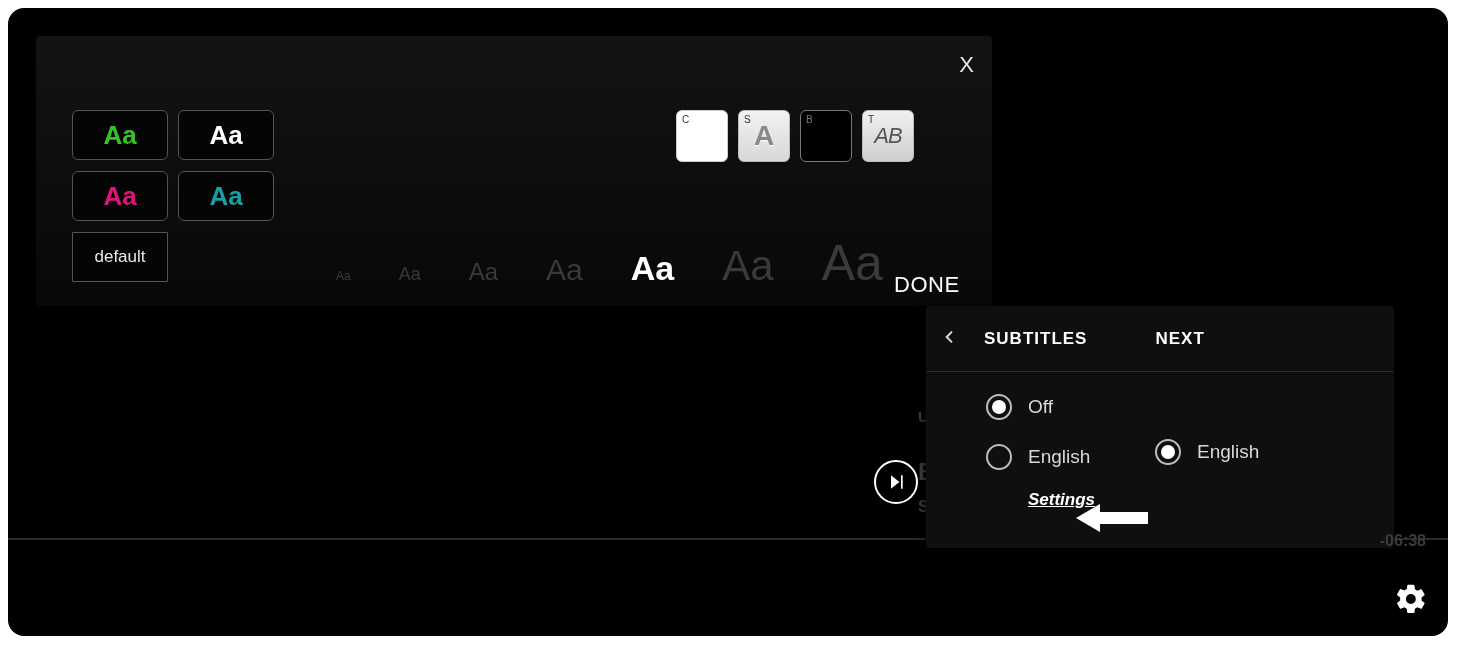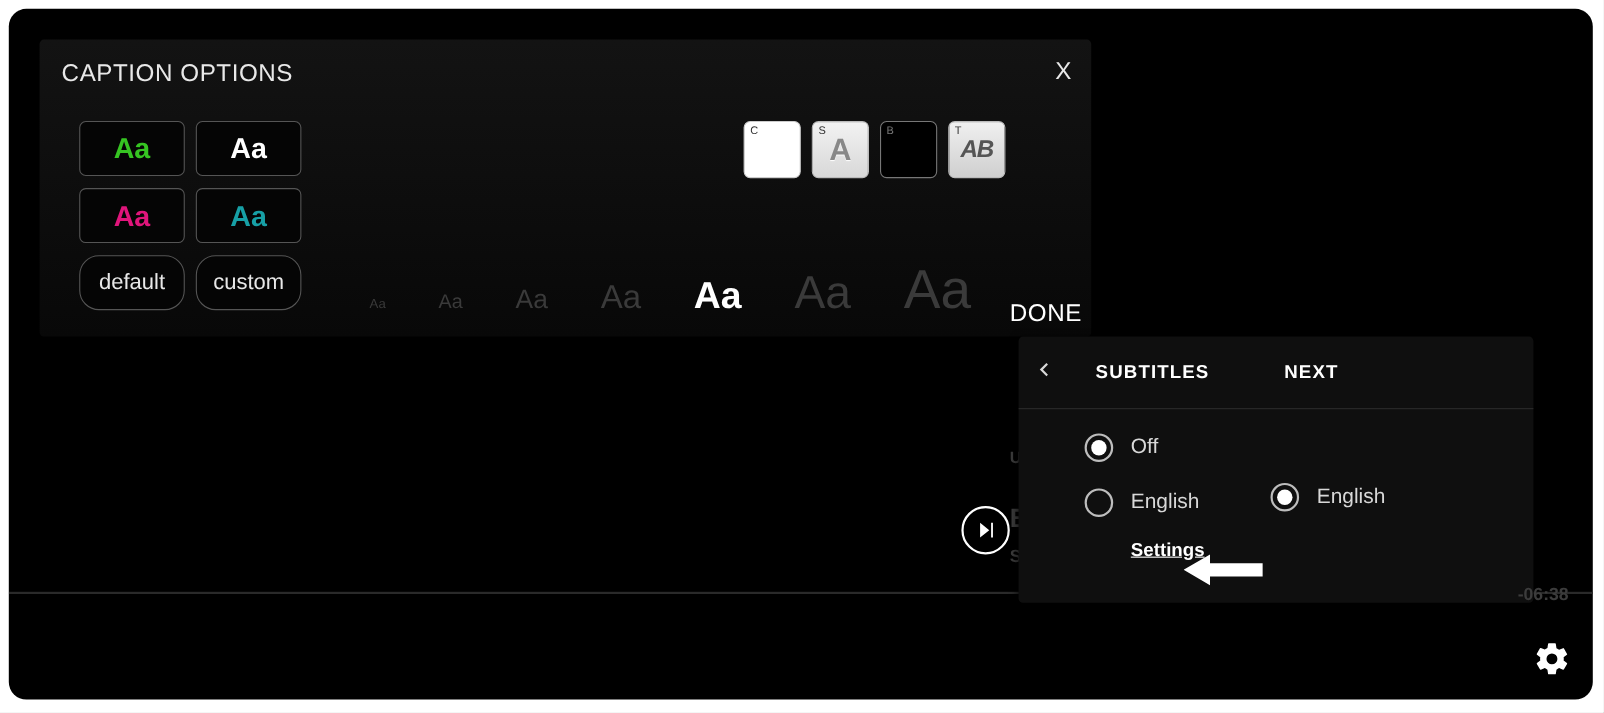--- a/index.html
+++ b/index.html
@@ -51,27 +51,27 @@
     background: #050505;
     display: flex;
     align-items: center;
     justify-content: center;
     font-size: 26px;
     font-weight: 700;
     cursor: pointer;
   }
   .preset-btn {
     border: 1px solid #555;
-    border-radius: 18px;
+    border-radius: 1px;
     background: #050505;
     color: #e8e8e8;
     display: flex;
     align-items: center;
     justify-content: center;
-    font-size: 20px;
+    font-size: 17px;
     cursor: pointer;
   }
 
   .font-input {
     position: absolute;
     left: 312px; top: 74px;
     width: 300px; height: 50px;
     background: #fff;
     border-radius: 6px;
     border: none;
@@ -98,35 +98,35 @@
     top: 3px; left: 5px;
     font-size: 10px;
     color: #333;
   }
   .tile-c { background:#fff; border:1px solid #ccc; }
   .tile-s { background: linear-gradient(to bottom,#f2f2f2,#d8d8d8); border:1px solid #bbb; display:flex;align-items:center;justify-content:center; }
   .tile-s .biga { font-size:28px; font-weight:700; color:#888; text-shadow:0 1px 1px #fff; }
   .tile-b { background:#000; border:1px solid #777; }
   .tile-b .tile-label { color:#777; }
   .tile-t { background: linear-gradient(to bottom,#f0f0f0,#cfcfcf); border:1px solid #bbb; display:flex;align-items:center;justify-content:center; }
-  .tile-t .ab { font-size:22px; font-weight:700; letter-spacing:-1px; color:#555; font-style:italic;}
+  .tile-t .ab { font-size:22px; font-weight:400; letter-spacing:-1px; color:#555; font-style:italic;}
 
   .size-row {
     position: absolute;
     left: 300px; bottom: 14px;
     display: flex;
     align-items: baseline;
     gap: 48px;
   }
   .size-opt { color:#3a3a3a; cursor:pointer; }
   .size-opt.active { color:#fff; font-weight:700; }
 
   .done-btn {
     position: absolute;
-    left: 910px; top: 264px;
+    left: 886px; top: 264px;
     color: #fff;
     font-size: 22px;
     letter-spacing: 0.5px;
     cursor: pointer;
   }
 
   
   .progress {
     position:absolute;
     left:0; right:0; top:530px;
@@ -195,21 +195,21 @@
   }
   .pop-col { display:flex; flex-direction:column; gap:24px; color:#d8d8d8; }
   .radio-row { display:flex; align-items:center; gap:16px; font-size:19px; cursor:pointer;}
   .radio {
     width:26px;height:26px;border:2px solid #bdbdbd;border-radius:50%;
     display:flex;align-items:center;justify-content:center;
   }
   .radio.on::after { content:""; width:14px;height:14px;background:#fff;border-radius:50%; }
   .settings-link {
     color:#fff; font-size:17px; font-weight:700; text-decoration:underline;
-    cursor:pointer; margin-top:-4px; margin-left:42px;
+    cursor:pointer; margin-top:-4px; margin-left:42px;font-style:italic;
   }
 
   .arrow-annot {
     position:absolute;
     left:1068px; top:492px;
     pointer-events:none;
   }
 
   .time-remaining {
     position:absolute;
@@ -224,30 +224,28 @@
     cursor:pointer;
   }
   .gear svg { width:34px;height:34px; fill:#fff;}
 </style>
 </head>
 <body>
 
 <div class="stage">
 
   <div class="caption-panel">
-    <div class="caption-title">CAPTION OPTIONS</div>
     <div class="caption-close">X</div>
 
     <div class="color-grid">
       <div class="color-swatch" style="color:#36c422">Aa</div>
       <div class="color-swatch" style="color:#ffffff">Aa</div>
       <div class="color-swatch" style="color:#e0157b">Aa</div>
       <div class="color-swatch" style="color:#17a0a6">Aa</div>
       <div class="preset-btn">default</div>
-      <div class="preset-btn">custom</div>
     </div>
 
 
     <div class="style-tile-row">
       <div class="style-tile tile-c">
           <span class="tile-label">C</span>
         </div>
       <div class="style-tile tile-s">
           <span class="tile-label">S</span>
           <span class="biga">A</span>
@@ -286,21 +284,21 @@
       </svg>
   </div>
 
   <div class="popover">
     <div class="pop-header">
       <span class="back-chevron">
         <svg width="16" height="16" viewBox="0 0 24 24" fill="none" stroke="#d8d8d8" stroke-width="3">
             <polyline points="15 4 7 12 15 20"></polyline>
           </svg>
       </span>
-      <span class="pop-col-h" style="margin-left:30px">SUBTITLES</span>
+      <span class="pop-col-h" style="margin-left:18px">SUBTITLES</span>
       <span class="pop-col-h" style="margin-left:68px">NEXT</span>
     </div>
     <div class="pop-body">
       <div class="pop-col">
         <div class="radio-row">
           <span class="radio on"></span>
           <span>Off</span>
         </div>
         <div class="radio-row">
           <span class="radio"></span>

